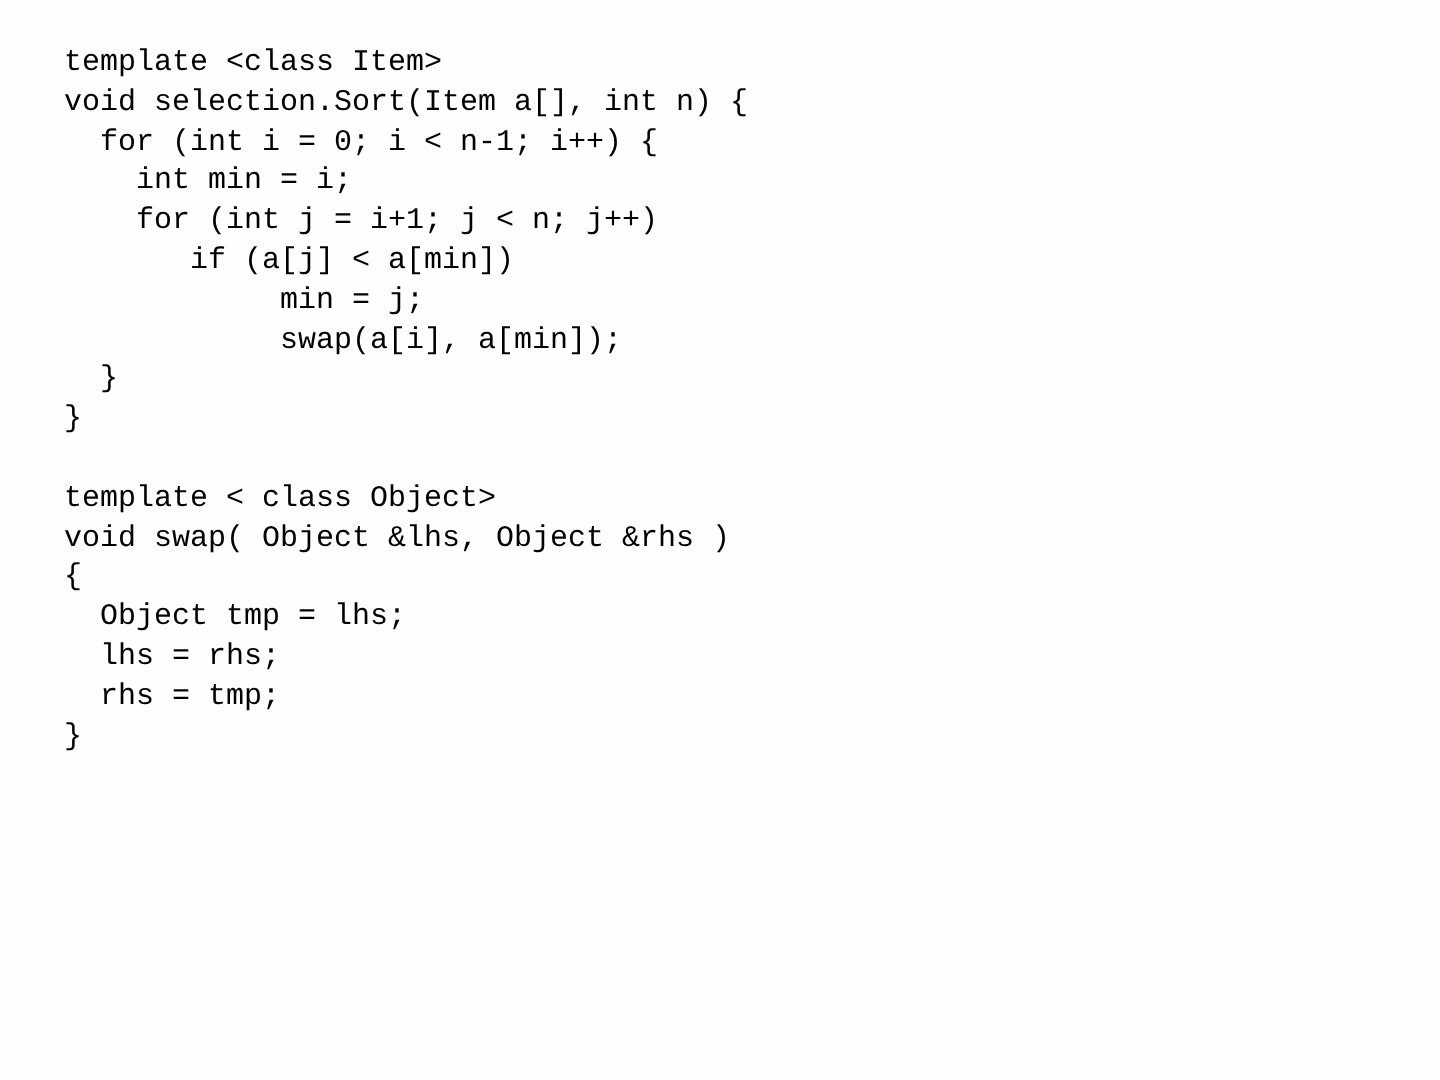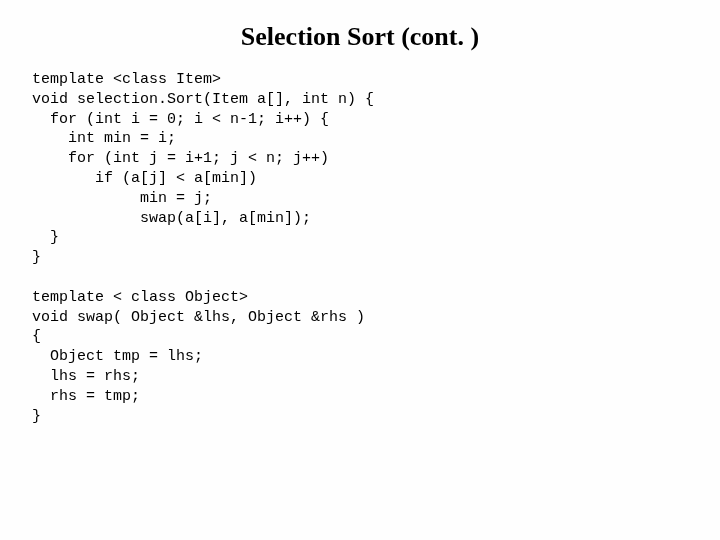--- a/index.html
+++ b/index.html
@@ -5,21 +5,20 @@
     * { margin: 0; padding: 0; box-sizing: border-box; }
     body { width: 720px; height: 540px; background: #fefefe; font-family: "Times New Roman", Times, serif; }
     .page { padding: 22px 32px 0 32px; }
     .title { font-size: 26px; font-weight: bold; text-align: center; margin-bottom: 18px; color: #000; }
     .code { font-family: "Courier New", Courier, monospace; font-size: 15px; line-height: 1.32; white-space: pre; color: #000; }
   </style>
 </head>
 <body>
 
 <div class="page">
-  <div class="title">Selection Sort (cont. )</div>
   <div class="code">template &lt;class Item&gt;
 void selection.Sort(Item a[], int n) {
   for (int i = 0; i &lt; n-1; i++) {
     int min = i;
     for (int j = i+1; j &lt; n; j++)
        if (a[j] &lt; a[min])
             min = j;
             swap(a[i], a[min]);
   }
 }

